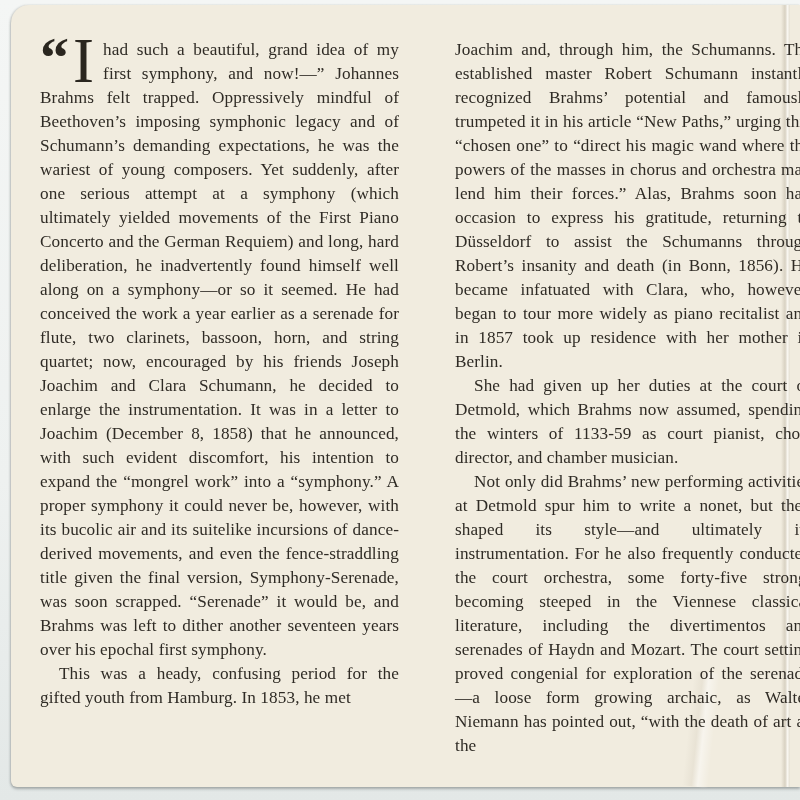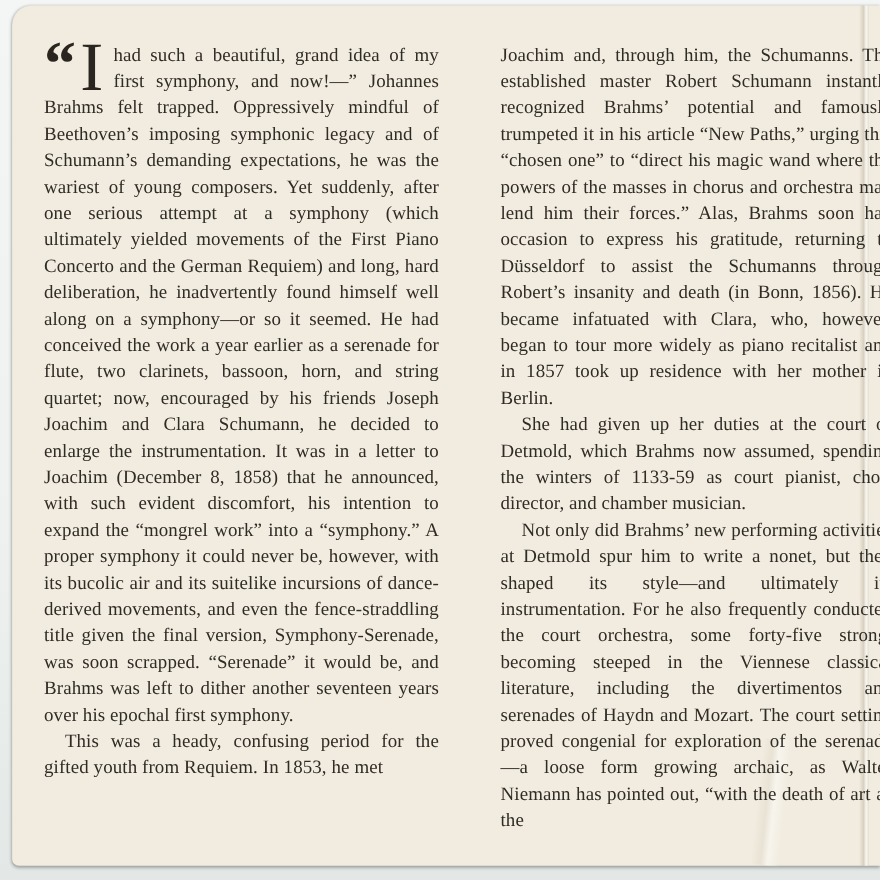--- a/index.html
+++ b/index.html
@@ -93,21 +93,21 @@
 </style>
 </head>
 <body>
 
 <div class="stage">
   <div class="paper">
     <div class="crease-right"></div>
     <div class="fold-bottom-right"></div>
     <div class="column column-left" id="col-left">
         <p class="para"><span class="lead-block"><span class="quote-mark">“</span><span class="drop-cap">I</span></span><span>had such a beautiful, grand idea of my first symphony, and now!—” Johannes Brahms felt trapped. Oppressively mindful of Beethoven’s imposing symphonic legacy and of Schumann’s demanding expectations, he was the wariest of young composers. Yet suddenly, after one serious attempt at a symphony (which ultimately yielded movements of the First Piano Concerto and the </span><span class="ital">German Requiem</span><span>) and long, hard deliberation, he inadvertently found himself well along on a symphony—or so it seemed. He had conceived the work a year earlier as a serenade for flute, two clarinets, bassoon, horn, and string quartet; now, encouraged by his friends Joseph Joachim and Clara Schumann, he decided to enlarge the instrumentation. It was in a letter to Joachim (December 8, 1858) that he announced, with such evident discomfort, his intention to expand the “mongrel work” into a “symphony.” A proper symphony it could never be, however, with its bucolic air and its suitelike incursions of dance-derived movements, and even the fence-straddling title given the final version, </span><span class="ital">Symphony-Serenade,</span><span> was soon scrapped. “Serenade” it would be, and Brahms was left to dither another seventeen years over his epochal first symphony.</span></p>
-        <p class="para indent"><span>This was a heady, confusing period for the gifted youth from Requiem. In 1853, he met</span></p>
+        <p class="para indent"><span>This was a heady, confusing period for the gifted youth from Hamburg. In 1853, he met</span></p>
       </div>
     <div class="column column-right" id="col-right">
         <p class="para"><span>Joachim and, through him, the Schumanns. The established master Robert Schumann instantly recognized Brahms’ potential and famously trumpeted it in his article “New Paths,” urging this “chosen one” to “direct his magic wand where the powers of the masses in chorus and orchestra may lend him their forces.” Alas, Brahms soon had occasion to express his gratitude, returning to Düsseldorf to assist the Schumanns through Robert’s insanity and death (in Bonn, 1856). He became infatuated with Clara, who, however, began to tour more widely as piano recitalist and in 1857 took up residence with her mother in Berlin.</span></p>
         <p class="para indent"><span>She had given up her duties at the court of Detmold, which Brahms now assumed, spending the winters of 1133-59 as court pianist, choir director, and chamber musician.</span></p>
         <p class="para indent"><span>Not only did Brahms’ new performing activities at Detmold spur him to write a nonet, but they shaped its style—and ultimately its instrumentation. For he also frequently conducted the court orchestra, some forty-five strong, becoming steeped in the Viennese classical literature, including the divertimentos and serenades of Haydn and Mozart. The court setting proved congenial for exploration of the serenade—a loose form growing archaic, as Walter Niemann has pointed out, “with the death of art as the</span></p>
       </div>
   </div>
 </div>
 
 </body></html>

